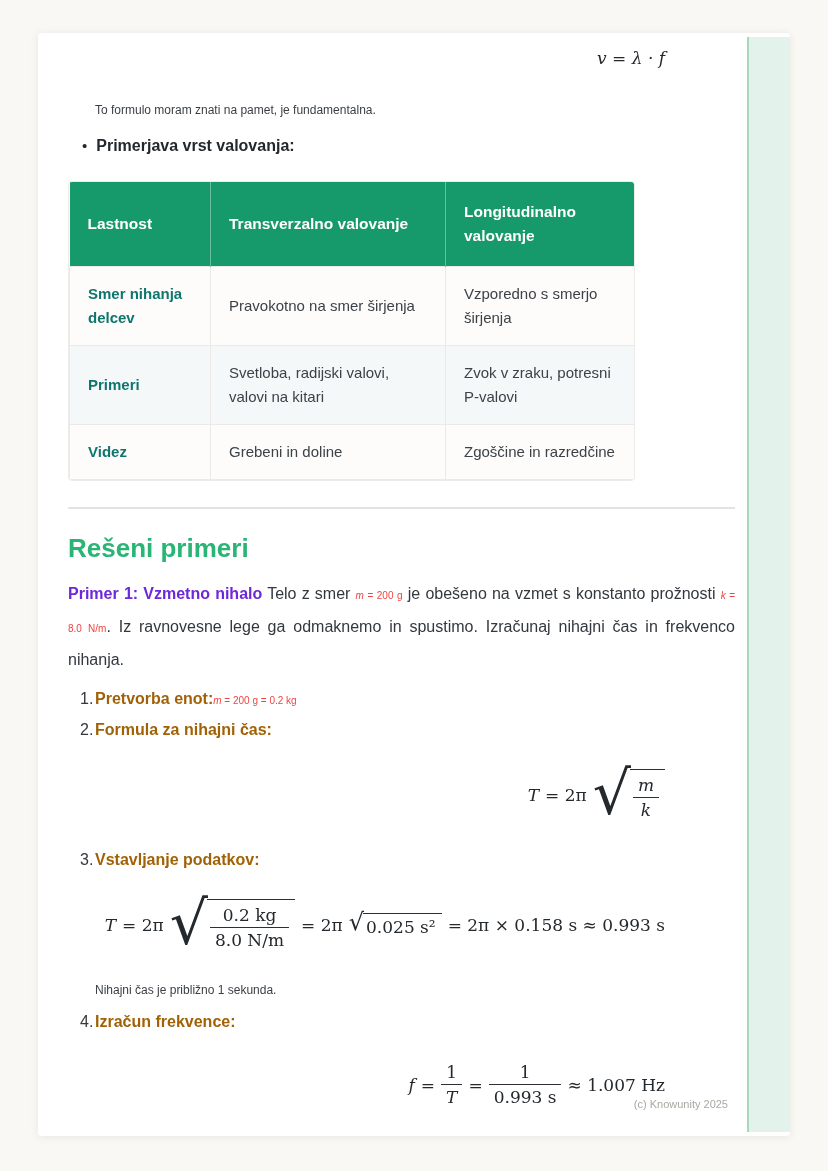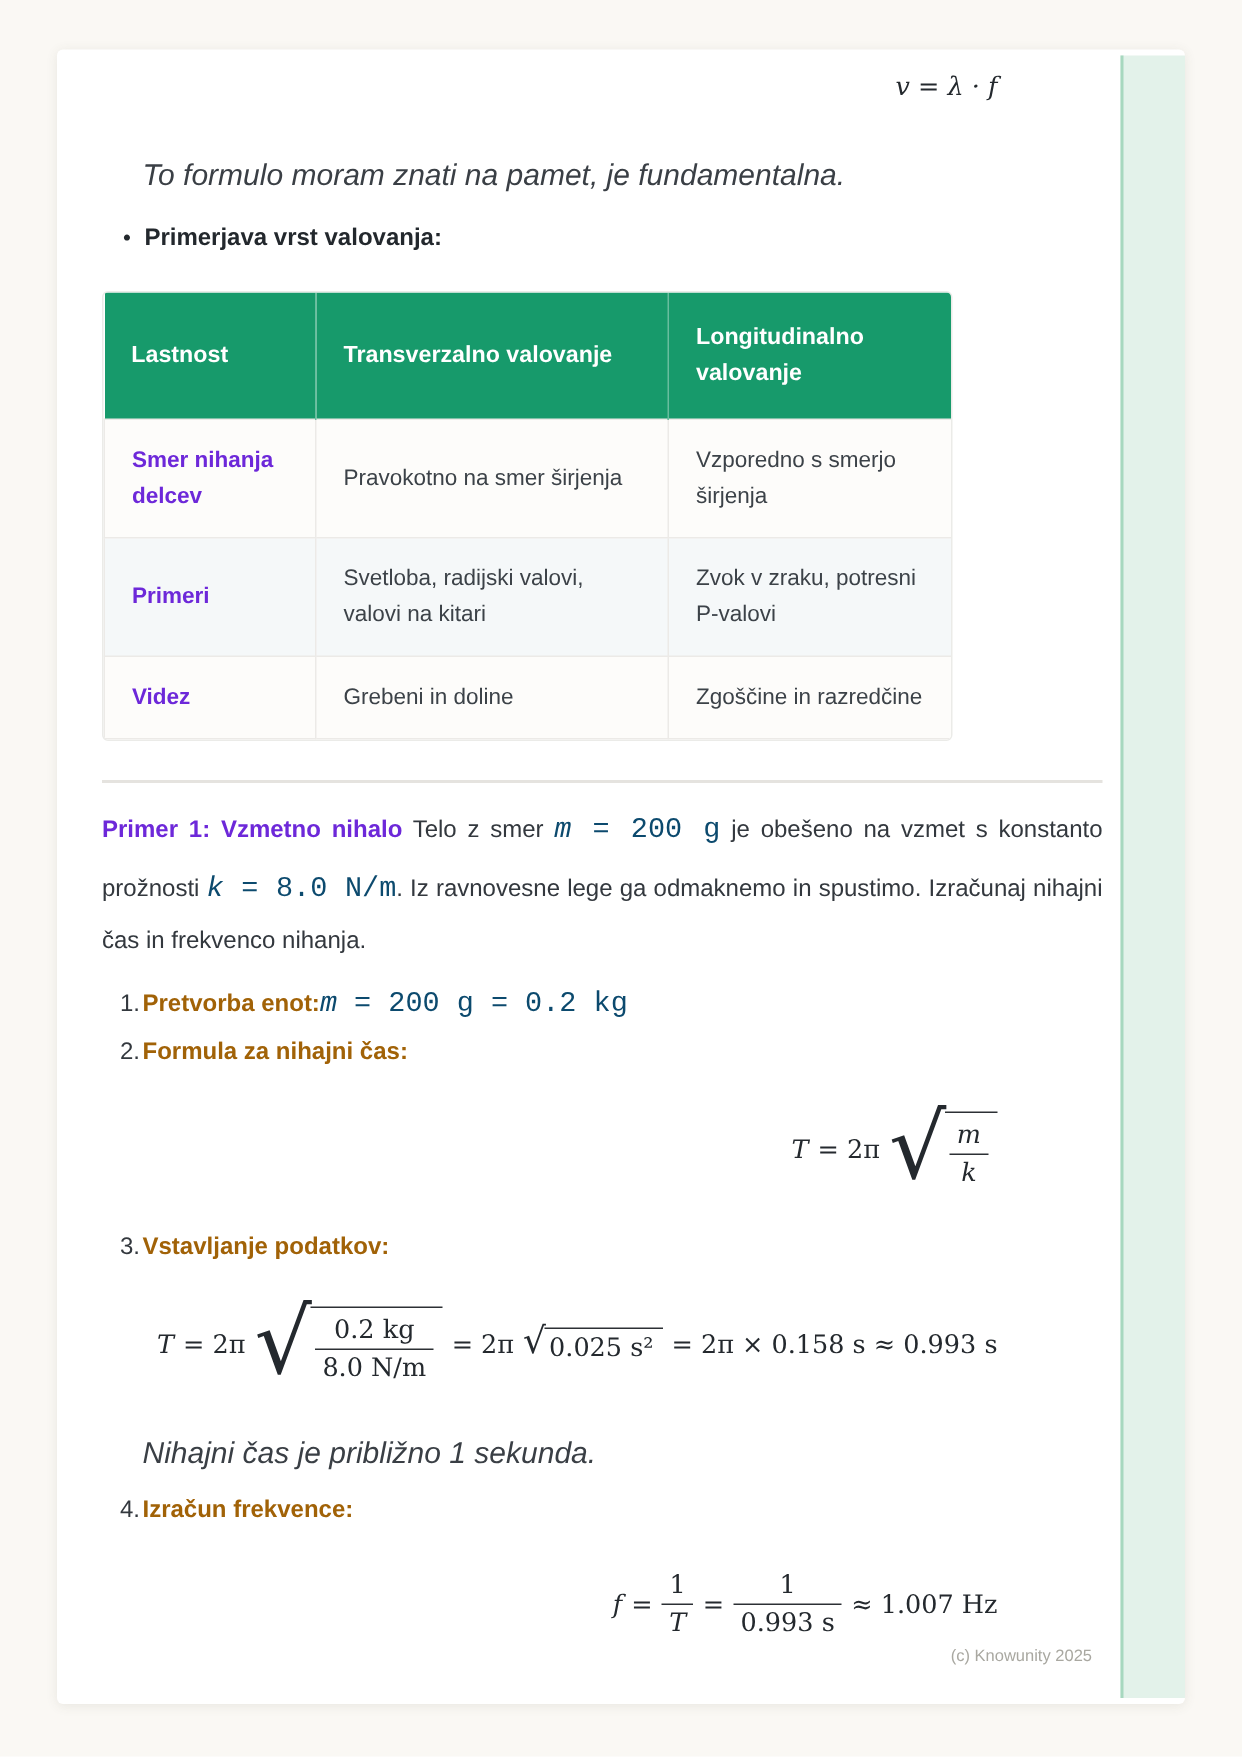--- a/index.html
+++ b/index.html
@@ -34,21 +34,21 @@
   .sqrt{display:inline-flex;align-items:flex-start;}
   .sqrt .sign{font-family:"DejaVu Sans",sans-serif;font-weight:400;line-height:0.8;margin-right:-1px;font-size:24px;}
   .sqrt .body{border-top:1.5px solid #2c3034;padding:3px 6px 0 3px;}
   .sqrt.tall .sign{font-size:60px;line-height:0.82;}
   .sqrt.tall .body{padding-top:4px;}
 
   .top-formula{font-size:17px;}
   .top-formula .whole{font-style:italic;}
 
   .italic-note{
-    font-style:italic;font-size:20px;color:#3a3f45;
+    font-size:12px;color:#3a3f45;
     margin:33px 0 0 27px;line-height:1.6;
   }
   .bullet-row{margin:17px 0 0 14px;font-size:16px;display:flex;align-items:baseline;}
   .bullet-dot{margin-right:9px;font-size:15px;color:#23282d;}
   .bullet-text{font-weight:bold;color:#23282d;}
 
   
   .tbl-wrap{margin-top:26px;width:565px;border-radius:4px;overflow:hidden;
     border:1px solid #ebebe8;}
   table{border-collapse:collapse;width:565px;table-layout:fixed;}
@@ -56,33 +56,33 @@
   thead th{
     background:#179a6b;color:#ffffff;font-weight:bold;font-size:15.5px;
     text-align:left;padding:18px;line-height:1.55;vertical-align:middle;
     border-right:1px solid rgba(255,255,255,0.35);
   }
   thead th:last-child{border-right:none;}
   tbody td{
     font-size:15px;line-height:1.6;padding:15px 18px;vertical-align:middle;
     border:1px solid #eceae7;color:#3c4248;background:#fdfcfa;
   }
-  tbody td.rowhead{font-weight:bold;color:#6d28d9;}
+  tbody td.rowhead{font-weight:bold;color:#0f766e;}
   tbody tr.alt td{background:#f5f8f9;}
 
   .divider{border:none;border-top:2px solid #e5e3df;margin:26px 0 0 0;width:667px;}
 
   .section-title{
     margin:22px 0 0 0;font-size:26px;font-weight:bold;color:#2ab475;line-height:1.35;
   }
   .para{
     margin:12px 0 0 0;font-size:16px;line-height:2.05;text-align:justify;color:#33383e;
   }
   .para b{color:#6d28d9;}
-  .mi{font-family:Liberation Mono, monospace;color:#0c4a6e;font-size:19px;}
+  .mi{font-family:Liberation Sans, sans-serif;color:#ef4444;font-size:10px;}
   .mi .vi{font-style:italic;}
 
   .steps{margin-top:12px;}
   .step{margin-top:13px;font-size:16px;display:flex;align-items:baseline;}
   .step .num{margin-left:12px;width:15px;color:#33383e;}
   .step .label{font-weight:bold;color:#a16207;}
   .fblock{margin:30px 0;}
   .note2{margin-top:26px;margin-bottom:0;}
   .footer{
     position:absolute;top:1065px;right:62px;font-size:11px;color:#a9a8a1;z-index:2;
@@ -136,20 +136,21 @@
             <td class="rowhead">Videz</td>
             <td>Grebeni in doline</td>
             <td>Zgoščine in razredčine</td>
           </tr>
         </tbody>
       </table>
     </div>
 
     <hr class="divider">
 
+    <h2 class="section-title">Rešeni primeri</h2>
 
     <p class="para"><b>Primer 1: Vzmetno nihalo</b><span> Telo z smer </span><span class="mi"><span class="vi">m</span><span> = 200 g</span></span><span> je obešeno na vzmet s konstanto prožnosti </span><span class="mi"><span class="vi">k</span><span> = 8.0 N/m</span></span><span>. Iz ravnovesne lege ga odmaknemo in spustimo. Izračunaj nihajni čas in frekvenco nihanja.</span></p>
 
     <div class="steps">
 
       <div class="step">
         <span class="num">1.</span>
         <span class="label">Pretvorba enot:</span>
         <span class="mi"><span class="vi">m</span><span> = 200 g = 0.2 kg</span></span>
       </div>

